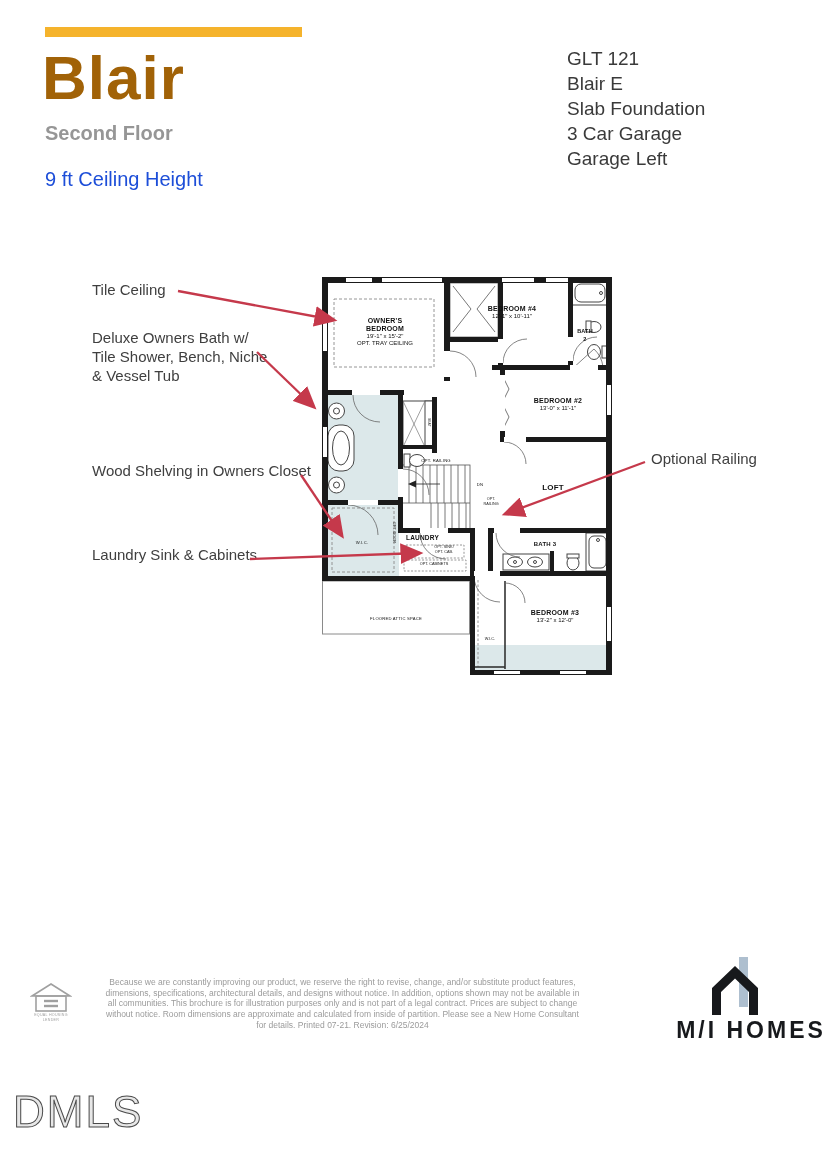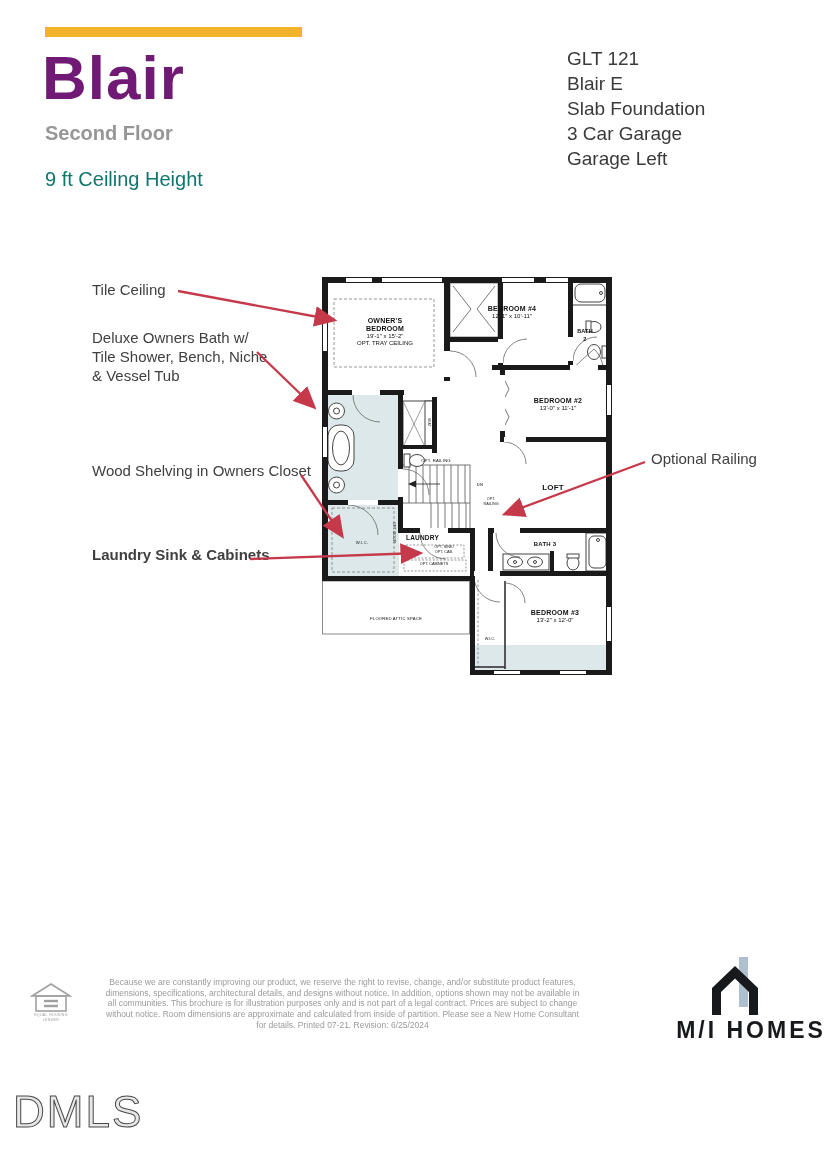--- a/index.html
+++ b/index.html
@@ -2,23 +2,23 @@
 <html><head>
 <meta charset="utf-8">
 <style>
   * { margin:0; padding:0; box-sizing:border-box; }
   body { font-family:"Liberation Sans", sans-serif; background:#fff; }
   .page { position:relative; width:825px; height:1174px; background:#fff; overflow:hidden; }
   .abs { position:absolute; }
 
   
   .accent-bar { left:45px; top:27px; width:257px; height:10px; }
-  .title { left:42px; top:42px; font-size:62px; font-weight:600; color:#701a75; letter-spacing:1px; }
+  .title { left:42px; top:42px; font-size:62px; font-weight:600; color:#a16207; letter-spacing:1px; }
   .subtitle { left:45px; top:122px; font-size:20px; font-weight:700; color:#969696; }
-  .ceiling { left:45px; top:168px; font-size:20px; color:#0f766e; }
+  .ceiling { left:45px; top:168px; font-size:20px; color:#1d4ed8; }
   .spec { left:567px; top:46px; font-size:19px; color:#3a3a3a; line-height:25px; }
 
   
   .callout { position:absolute; font-size:15px; color:#3f3f3f; line-height:19px; }
 
   
   .plan { left:322px; top:277px; width:290px; height:400px; }
   .plan .lbl { position:absolute; text-align:center; color:#111; }
   .rm-name { font-size:7px; font-weight:700; line-height:8px; letter-spacing:.2px; }
   .rm-dims { font-size:6px; line-height:7px; }
@@ -49,21 +49,21 @@
     <div>GLT 121</div>
     <div>Blair E</div>
     <div>Slab Foundation</div>
     <div>3 Car Garage</div>
     <div>Garage Left</div>
   </div>
 
   <div class="callout" style="left:92px; top:280px;">Tile Ceiling</div>
   <div class="callout" style="left:92px; top:328px; width:182px;">Deluxe Owners Bath w/ Tile Shower, Bench, Niche &amp; Vessel Tub</div>
   <div class="callout" style="left:92px; top:461px;">Wood Shelving in Owners Closet</div>
-  <div class="callout" style="left:92px; top:545px;font-weight:bold;">Laundry Sink &amp; Cabinets</div>
+  <div class="callout" style="left:92px; top:545px;">Laundry Sink &amp; Cabinets</div>
   <div class="callout" style="left:651px; top:449px;">Optional Railing</div>
 
   <div class="abs plan">
     <svg width="290" height="400" viewBox="0 0 290 400">
 
       <g fill="#dce8ea">
         <rect x="4" y="116" width="73" height="109"></rect>
         <rect x="4" y="226" width="73" height="75"></rect>
         <rect x="153" y="368" width="131" height="26"></rect>
       </g>

